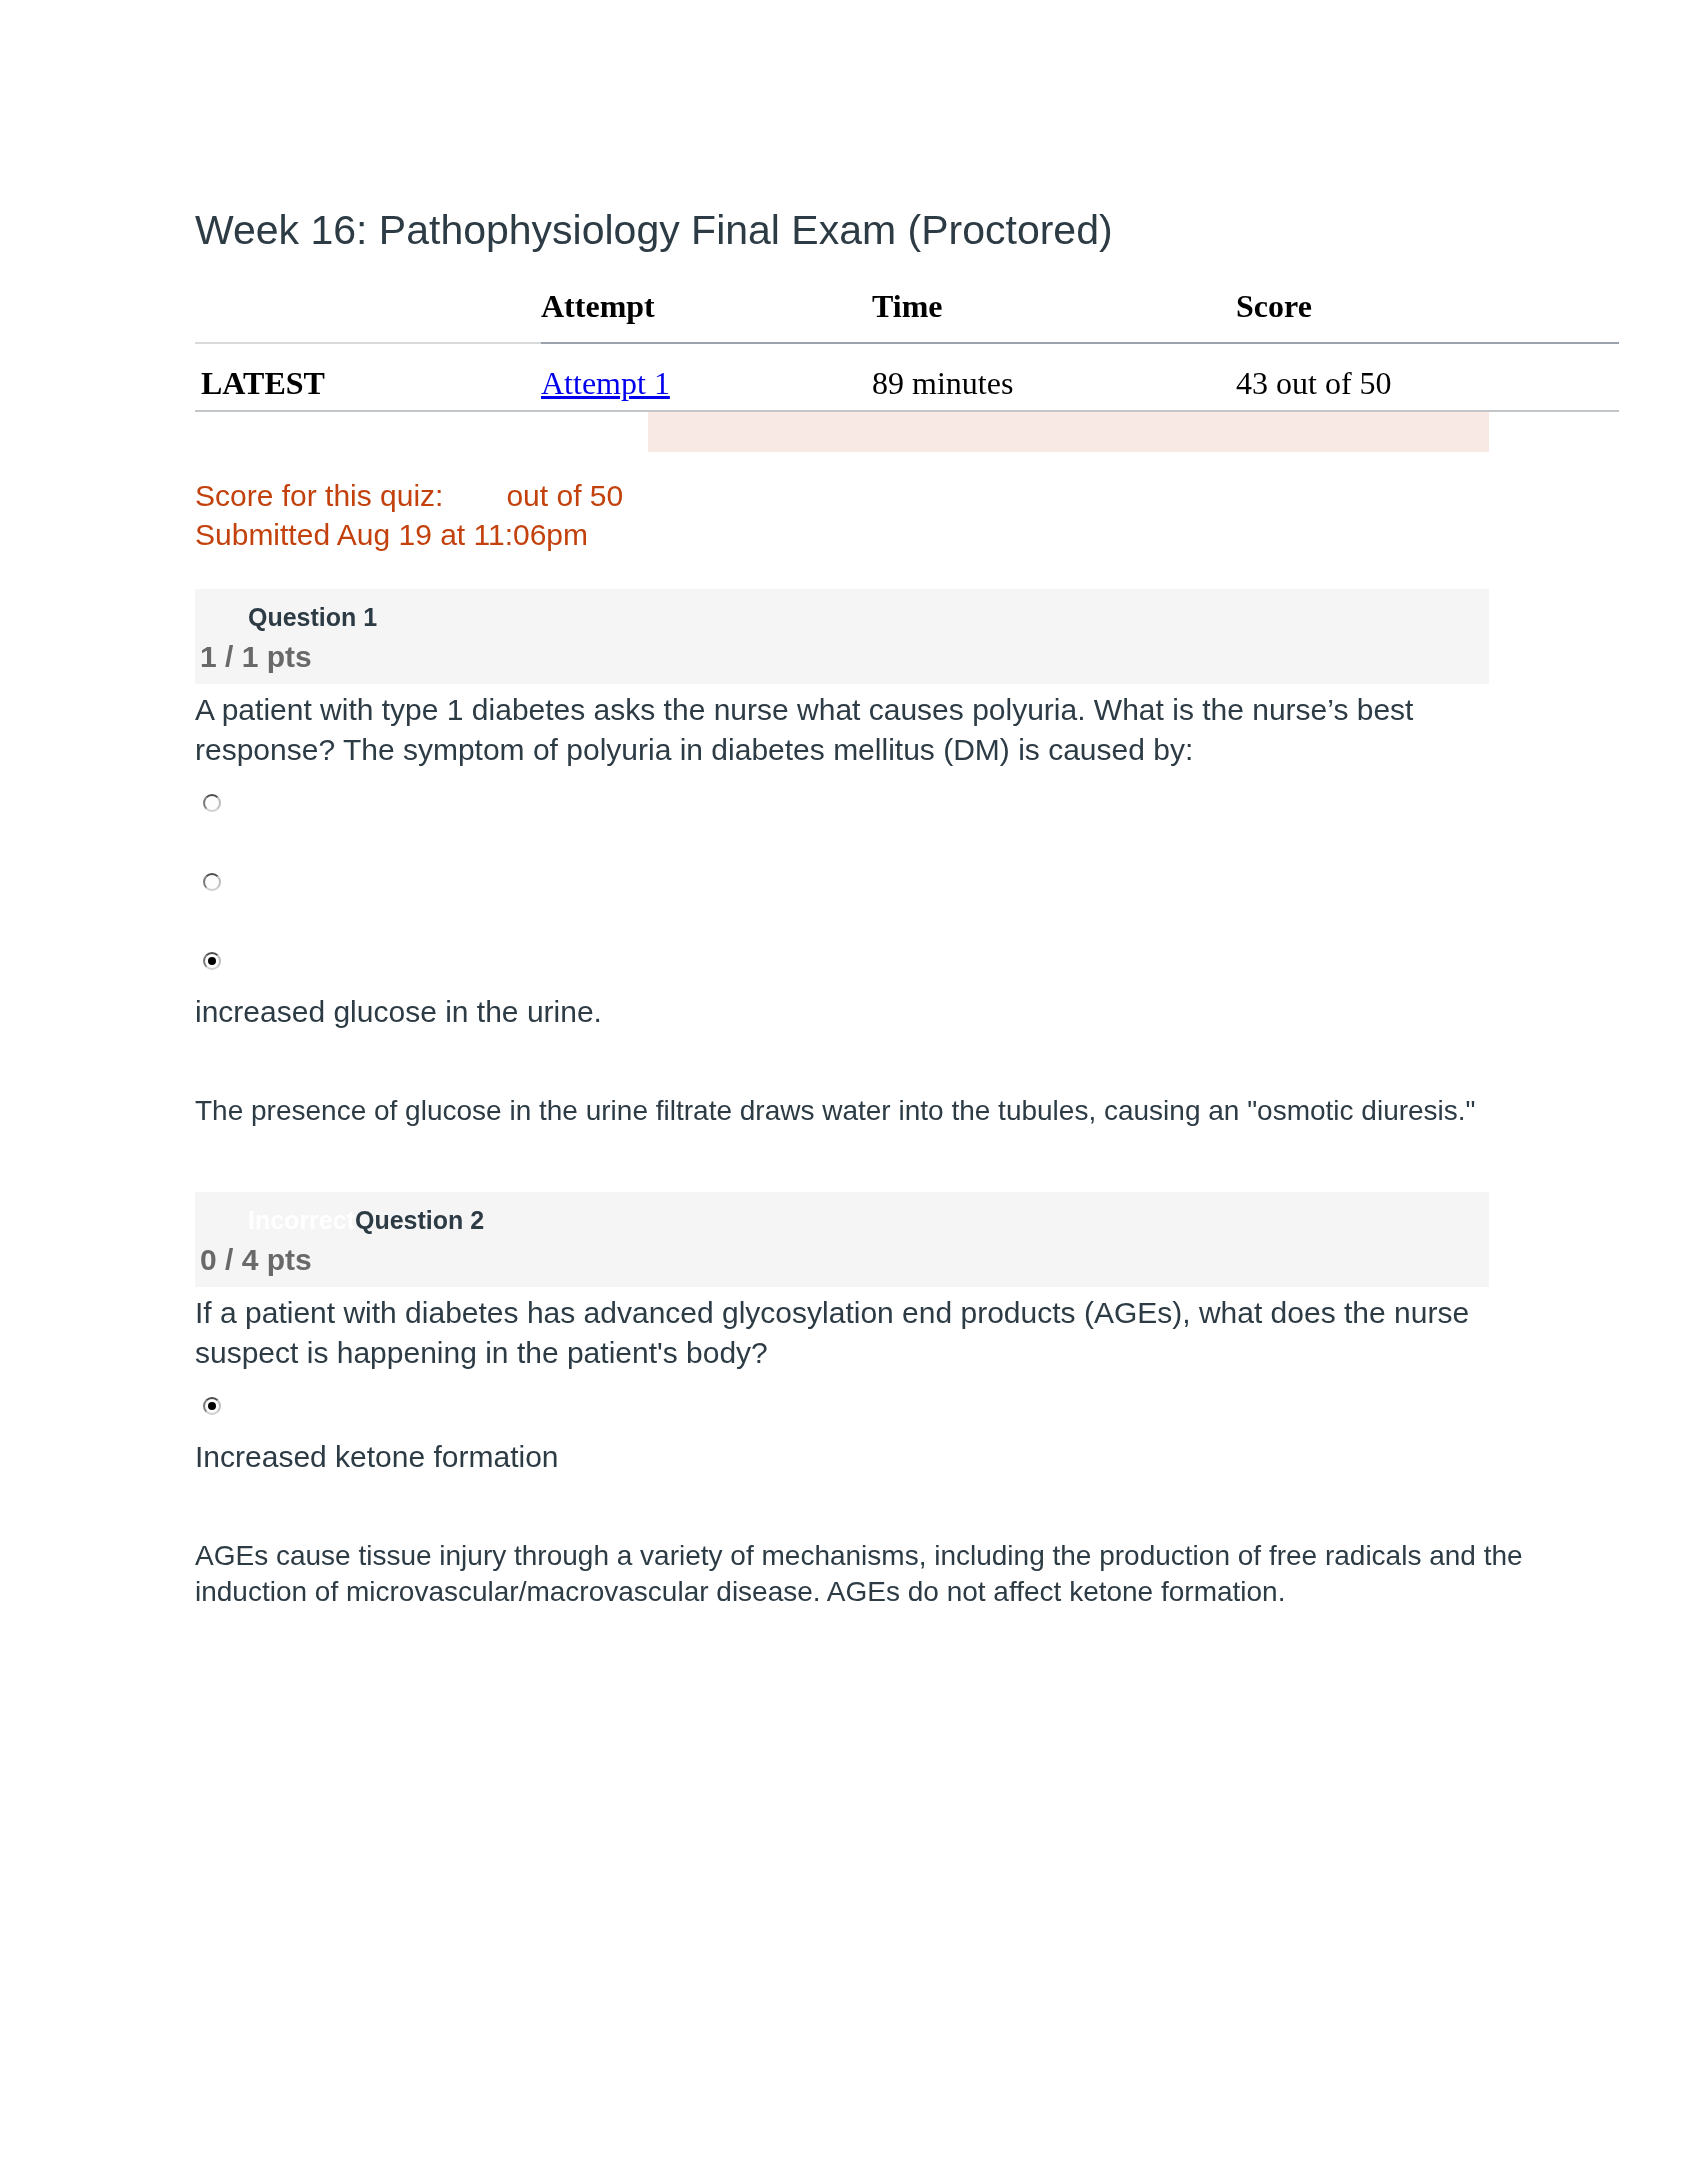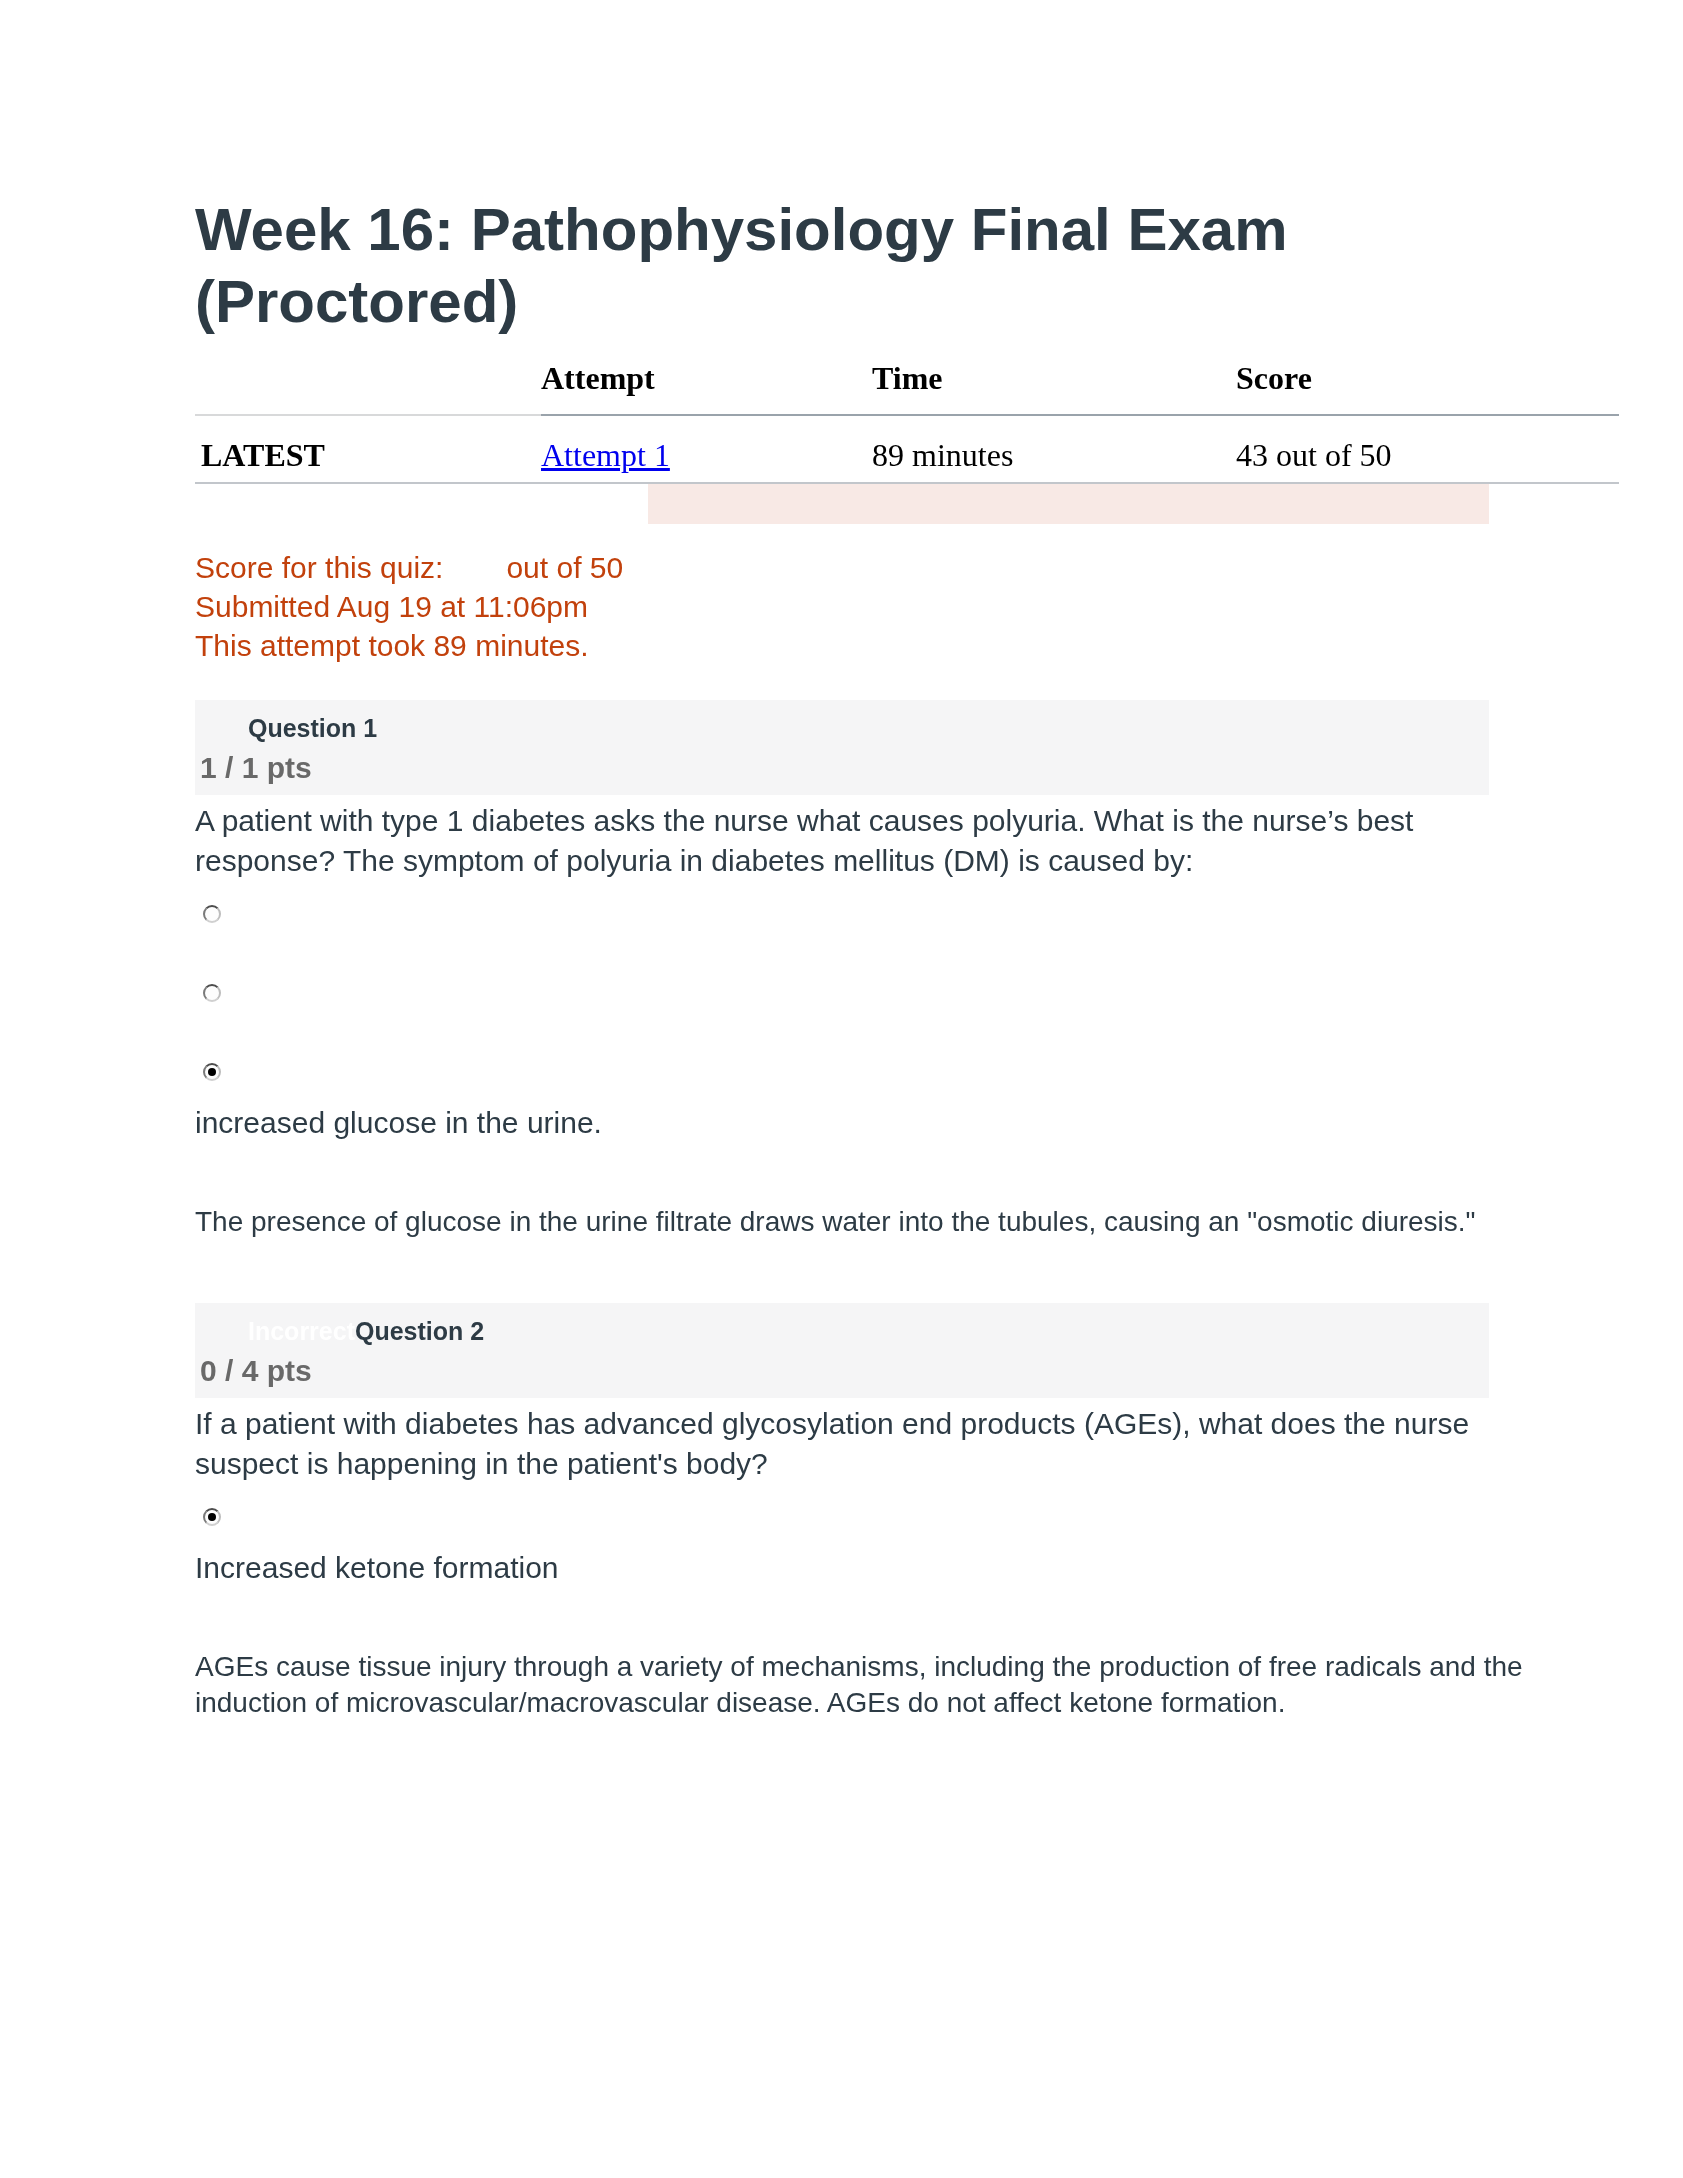--- a/index.html
+++ b/index.html
@@ -9,23 +9,23 @@
     background: #ffffff;
     font-family: "Liberation Sans", sans-serif;
     color: #2d3b45;
     overflow: hidden;
   }
   .page { padding: 194px 0 0 195px; }
 
   
   h1.page-title {
     margin: 0;
-    font-size: 60px;
+    font-size: 41px;
     line-height: 72px;
-    font-weight: bold;
+    font-weight: normal;
     color: #2d3b45;
     max-width: 1208px;
   }
 
   
   table.attempts {
     margin-top: 20px;
     border-collapse: collapse;
     table-layout: fixed;
     width: 1424px;
@@ -140,21 +140,20 @@
         <td>43 out of 50</td>
       </tr>
     </tbody>
   </table>
 
   <div class="pink-bar"></div>
 
   <div class="meta">
     <div><span>Score for this quiz:</span><span class="score-gap"></span><span>out of 50</span></div>
     <div>Submitted Aug 19 at 11:06pm</div>
-    <div>This attempt took 89 minutes.</div>
   </div>
 
   <section class="question">
     <header class="q-header">
       <div class="q-title"><span class="incorrect"></span><span>Question 1</span></div>
       <div class="q-pts">1 / 1 pts</div>
     </header>
     <p class="q-text">A patient with type 1 diabetes asks the nurse what causes polyuria. What is the nurse’s best response? The symptom of polyuria in diabetes mellitus (DM) is caused by:</p>
     <div class="options">
       <div class="option">

